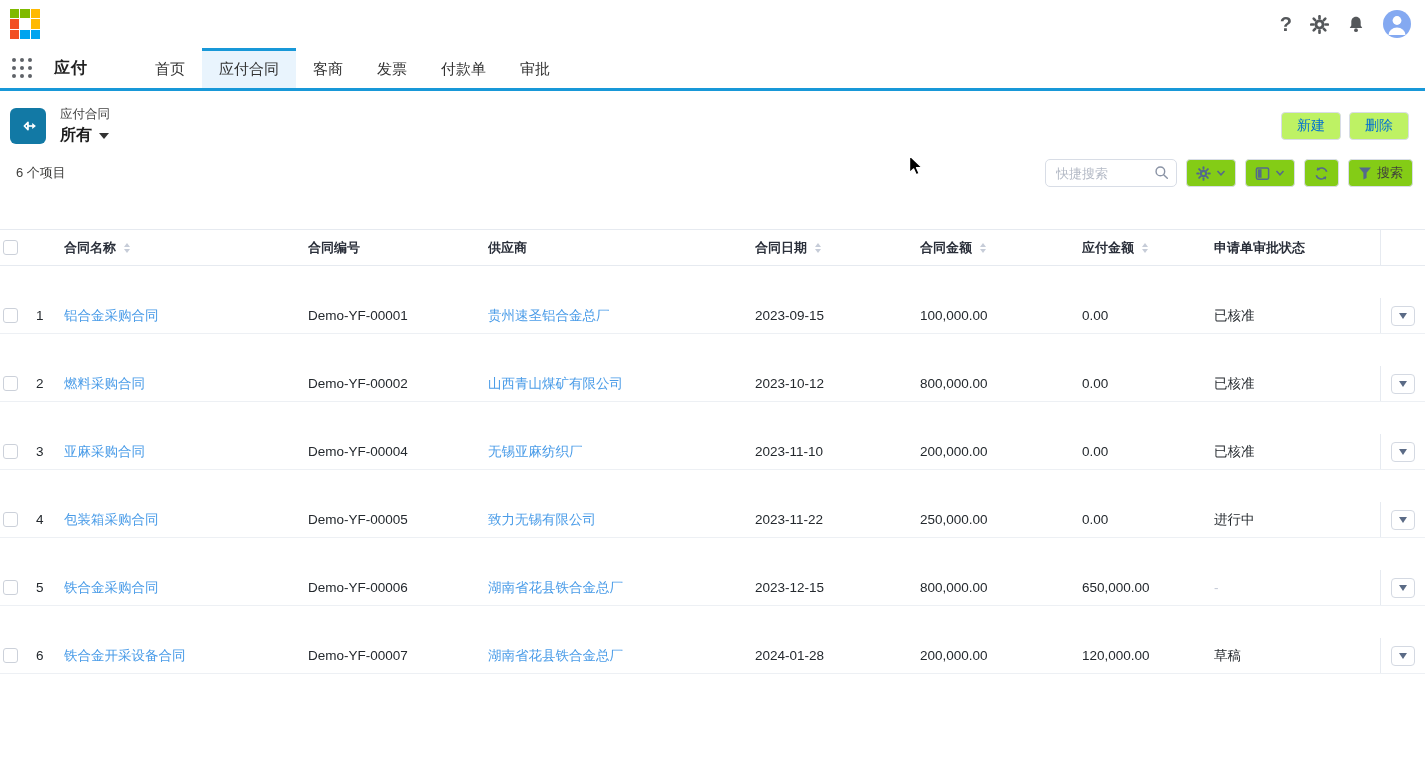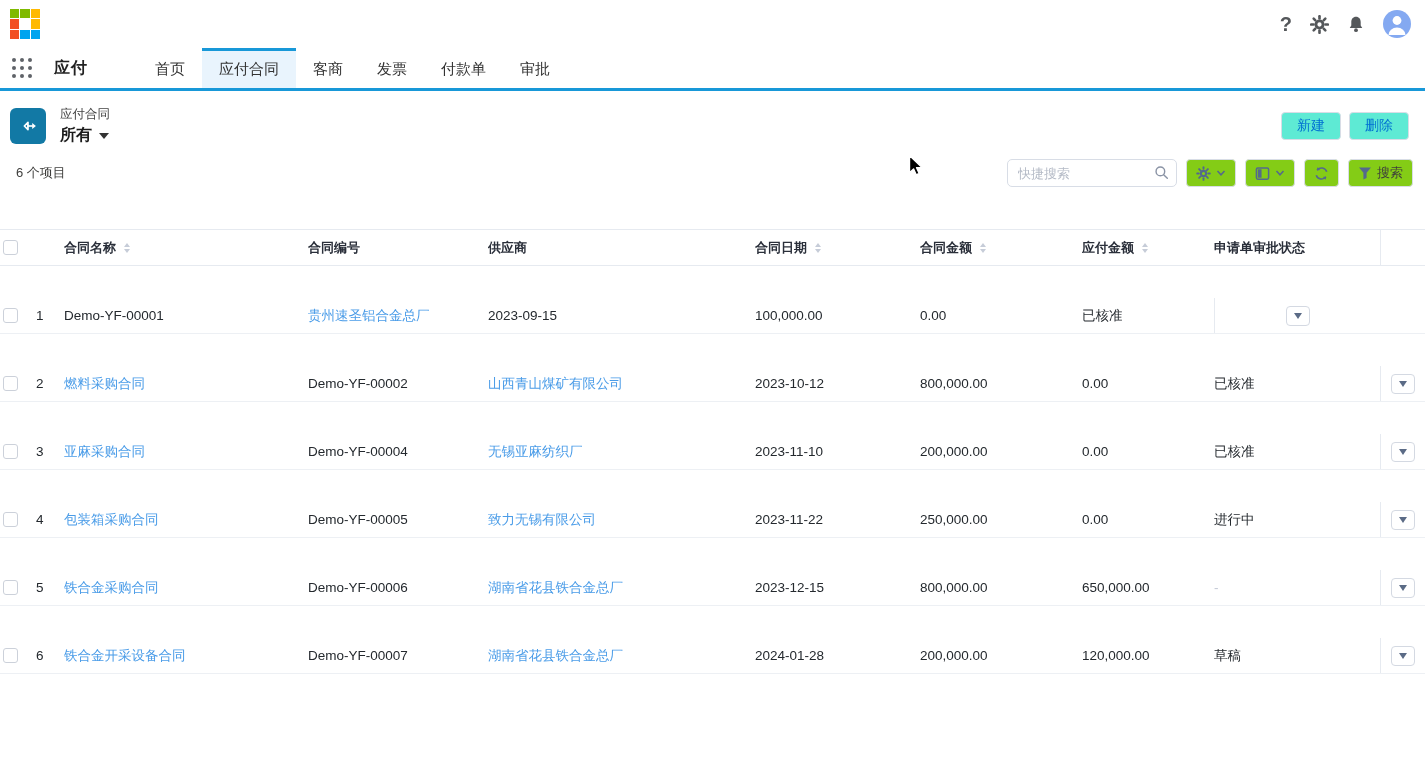--- a/index.html
+++ b/index.html
@@ -44,29 +44,29 @@
   
   .page-header { position:absolute; top:100px; left:0; width:1425px; height:52px; padding:0 16px 0 10px; display:flex; align-items:center; }
   .entity-icon { width:36px; height:36px; border-radius:6px; background:#1279a5; display:flex; align-items:center; justify-content:center; flex:0 0 auto; }
   .entity-titles { margin-left:14px; }
   .entity-label { font-size:12.5px; color:#444; margin-bottom:2px; }
   .view-select { display:flex; align-items:center; gap:7px; cursor:pointer; }
   .view-name { font-size:16px; font-weight:700; color:#1b1b1b; }
   .caret-down { width:0; height:0; border-left:5px solid transparent; border-right:5px solid transparent; border-top:6px solid #333; }
   .header-actions { margin-left:auto; display:flex; gap:8px; }
   .btn-outline {
-    height:28px; padding:0 15px; background:#5eead4; border:1px solid #d8dde6; border-radius:4px;
+    height:28px; padding:0 15px; background:#bef264; border:1px solid #d8dde6; border-radius:4px;
     color:#0070d2; font-size:14px; font-family:inherit; cursor:pointer;
   }
 
   
   .toolbar { position:absolute; top:156px; left:0; width:1425px; height:34px; padding:0 12px 0 16px; display:flex; align-items:center; }
   .item-count { font-size:13px; color:#3e3e3c; }
   .toolbar-right { margin-left:auto; display:flex; align-items:center; gap:9px; }
-  .quick-search { position:relative; width:170px; height:28px; }
+  .quick-search { position:relative; width:132px; height:28px; }
   .quick-search input {
     width:100%; height:100%; border:1px solid #d8dde6; border-radius:5px; padding:0 28px 0 10px;
     font-size:13px; font-family:inherit; color:#24292e; outline:none;
   }
   .quick-search input::placeholder { color:#b4bac6; }
   .quick-search .search-icon { position:absolute; right:8px; top:6px; }
   .tbtn {
     height:28px; background:#84cc16; border:1px solid #d8dde6; border-radius:4px; cursor:pointer;
     display:flex; align-items:center; justify-content:center; gap:5px; padding:0 9px; font-family:inherit;
   }
@@ -291,20 +291,21 @@
     </div>
     <div class="cell"><span>申请单审批状态</span></div>
     <div class="cell-action"></div>
   </div>
 
   <div class="grid-row trow">
     <div class="cell cell-check">
         <span class="checkbox"></span>
       </div>
     <div class="cell cell-num">1</div>
+    <div class="cell"><a class="cell-link">铝合金采购合同</a></div>
     <div class="cell">Demo-YF-00001</div>
     <div class="cell"><a class="cell-link">贵州速圣铝合金总厂</a></div>
     <div class="cell">2023-09-15</div>
     <div class="cell">100,000.00</div>
     <div class="cell">0.00</div>
     <div class="cell">已核准</div>
     <div class="cell-action">
         <button class="row-menu-btn">
           <i></i>
         </button>

